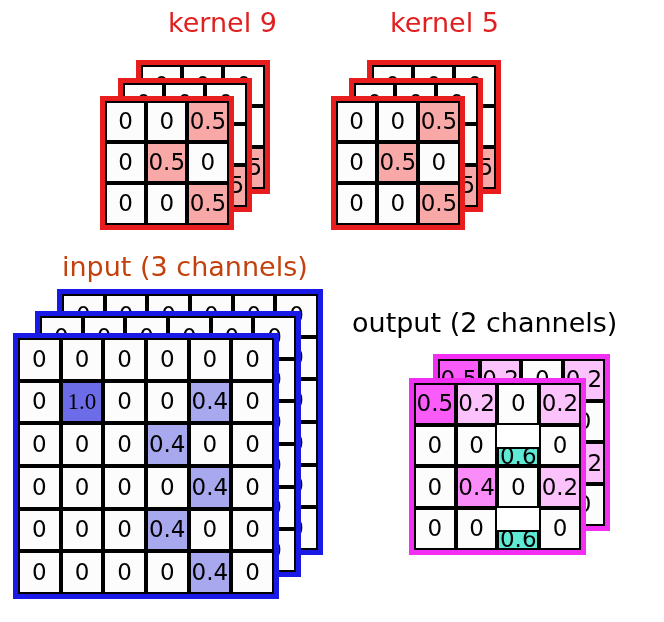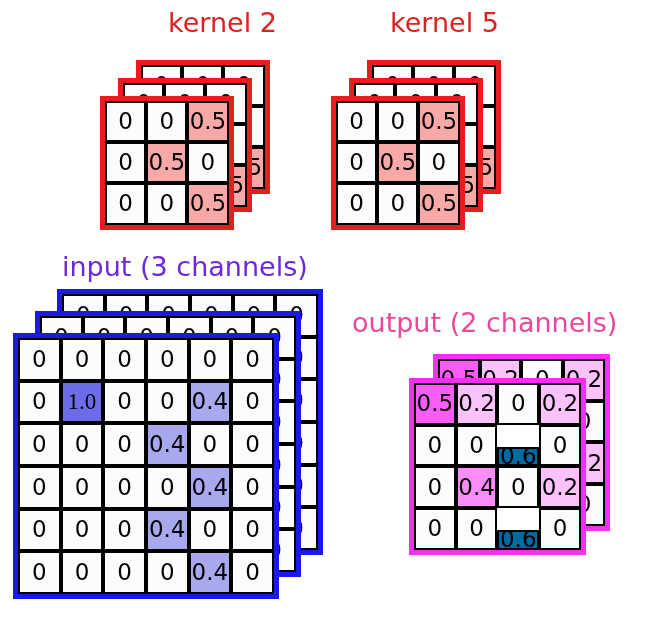--- a/index.html
+++ b/index.html
@@ -25,22 +25,22 @@
   
   .title {
     position: absolute;
     font-size: 27px;
     line-height: 30px;
     white-space: nowrap;
     font-family: "DejaVu Sans", sans-serif;
   }
   .title-k1 { left: 168px; top: 8px;  color: #e02020; }
   .title-k2 { left: 390px; top: 8px;  color: #e02020; }
-  .title-in { left: 62px;  top: 252px; color: #6d28d9; }
-  .title-out{ left: 352px; top: 308px; color: #ec4899; }
+  .title-in { left: 62px;  top: 252px; color: #c2410c; }
+  .title-out{ left: 352px; top: 308px; color: #000000; }
 
   
   .stack {
     position: absolute;
   }
   .layer {
     position: absolute;
     box-sizing: border-box;
     background: #ffffff;
     display: grid;
@@ -73,28 +73,28 @@
   .output .cell  { font-size: 23px; }
 
   
   .v-0   { background: #fcfcfc; }
   .v-r05 { background: #f9a8a8; }
   .v-b10 { background: #6c6ce8; font-family: Liberation Serif, serif; }
   .v-b04 { background: #a8a8ef; }
   .v-m02 { background: #fbc2fb; }
   .v-m04 { background: #fa8cfa; }
   .v-m05 { background: #fa5cfa; }
-  .v-m06 { background: #0369a1; margin-top: 22px; }
+  .v-m06 { background: #5eead4; margin-top: 22px; }
 </style>
 </head>
 <body>
 
 <div class="stage">
 
-  <div class="title title-k1">kernel 2</div>
+  <div class="title title-k1">kernel 9</div>
   <div class="title title-k2">kernel 5</div>
   <div class="title title-in">input (3 channels)</div>
   <div class="title title-out">output (2 channels)</div>
 
   <div class="stack kernel" id="stack-kernel1" style="left: 100px; top: 60px; width: 169.5px; height: 169.5px;">
       <div class="layer" style="left: 36px; top: 0px; width: 133.5px; height: 133.5px; grid-template-columns: repeat(3, 1fr); grid-template-rows: repeat(3, 1fr); z-index: 10;">
         <div class="cell v-0">0</div>
         <div class="cell v-0">0</div>
         <div class="cell v-0">0</div>
         <div class="cell v-0">0</div>

